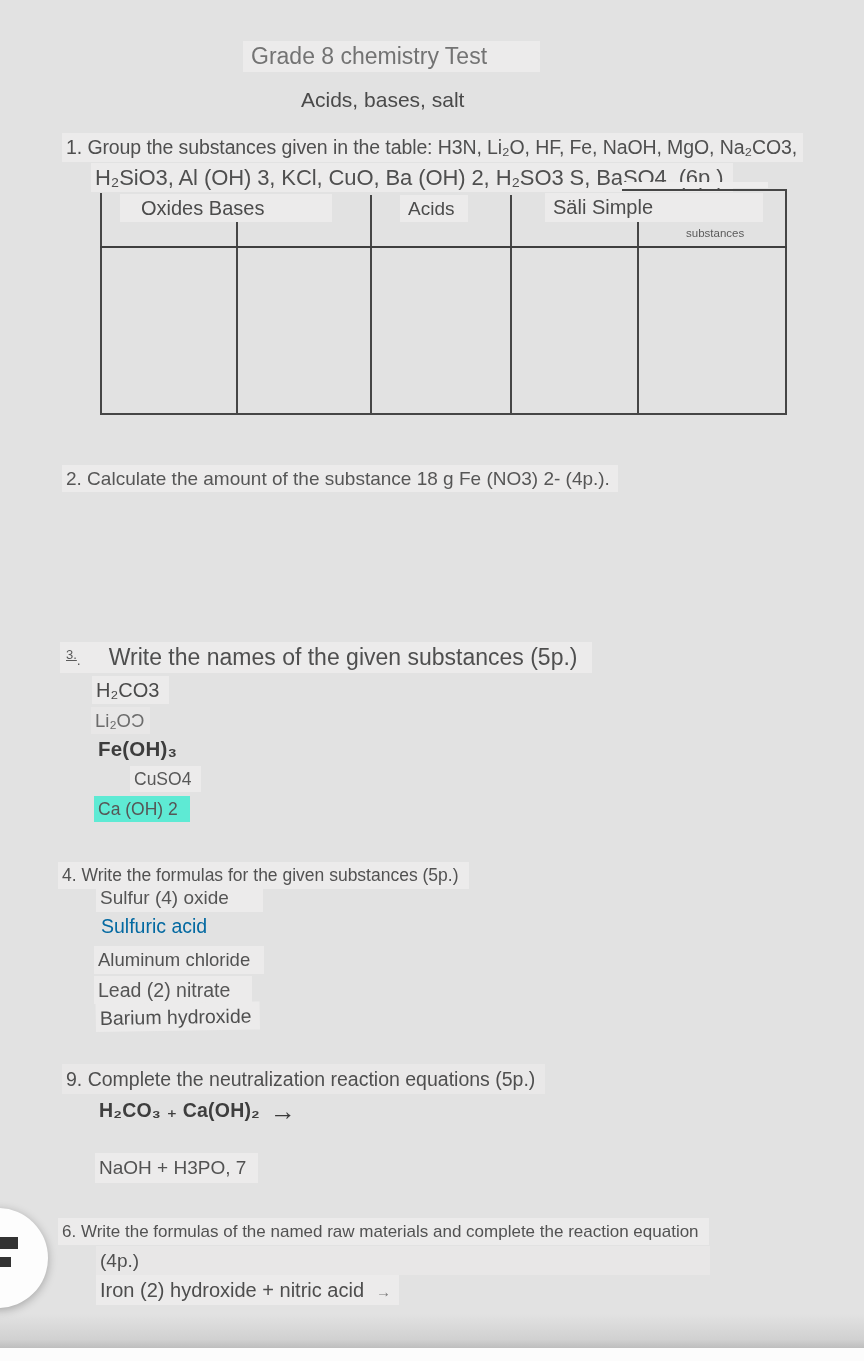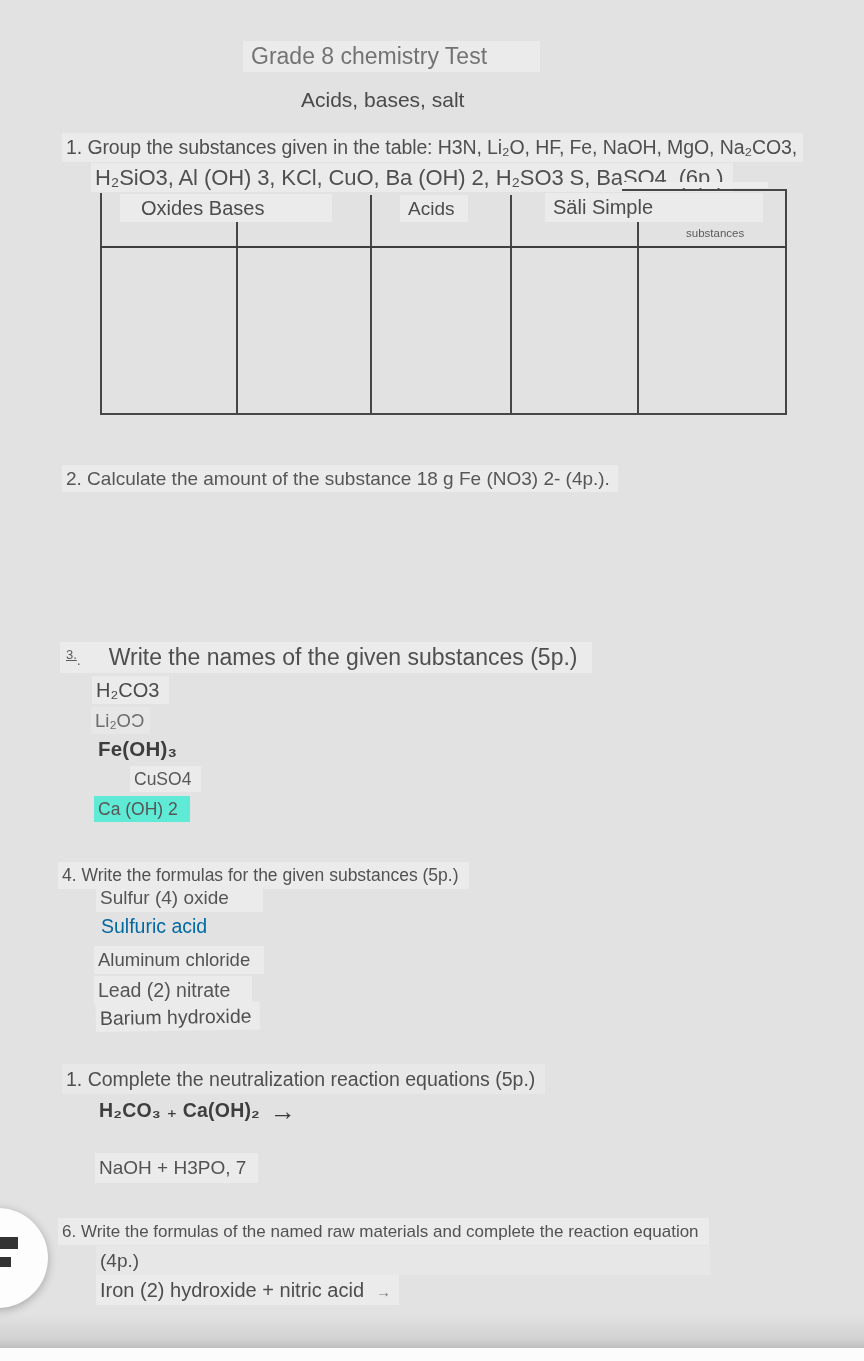--- a/index.html
+++ b/index.html
@@ -149,21 +149,21 @@
     <div class="abs hl q3-i4">CuSO4</div>
     <div class="abs q3-i5">Ca (OH) 2</div>
 
     <div class="abs hl q4-header">4. Write the formulas for the given substances (5p.)</div>
     <div class="abs hl q4-i1">Sulfur (4) oxide</div>
     <div class="abs q4-i2">Sulfuric acid</div>
     <div class="abs hl q4-i3">Aluminum chloride</div>
     <div class="abs hl q4-i4">Lead (2) nitrate</div>
     <div class="abs hl q4-i5">Barium hydroxide</div>
 
-    <div class="abs q5-header">1. Complete the neutralization reaction equations (5p.)</div>
+    <div class="abs q5-header">9. Complete the neutralization reaction equations (5p.)</div>
     <div class="abs q5-eq1">
       <span>H₂CO₃ ₊ Ca(OH)₂</span><span class="arrow">→</span>
     </div>
     <div class="abs hl q5-eq2">NaOH + H3PO, 7</div>
 
     <div class="abs hl q6-l1">6. Write the formulas of the named raw materials and complete the reaction equation</div>
     <div class="abs q6-l2">(4p.)</div>
     <div class="abs hl q6-l3">
       <span>Iron (2) hydroxide + nitric acid</span><span class="arrow-sm">→</span>
     </div>

